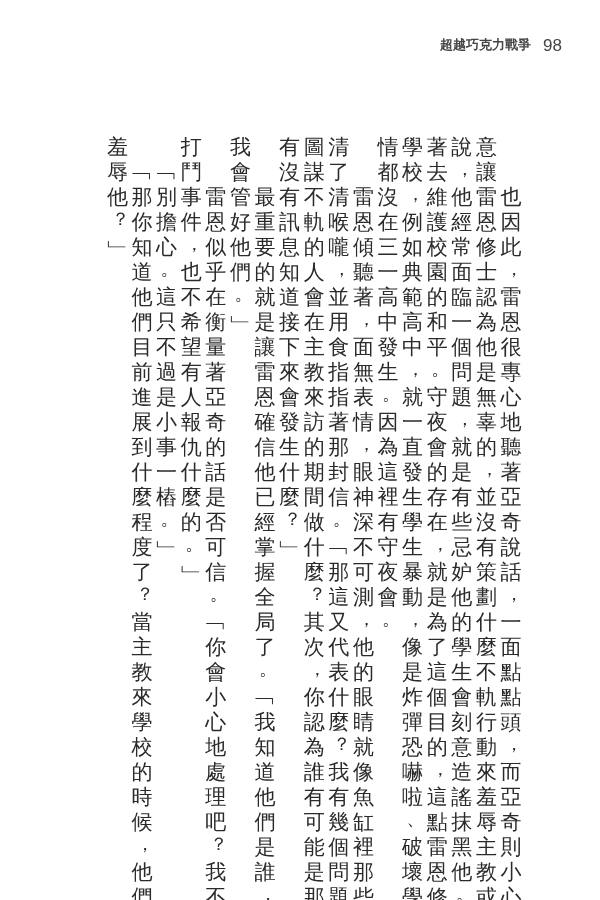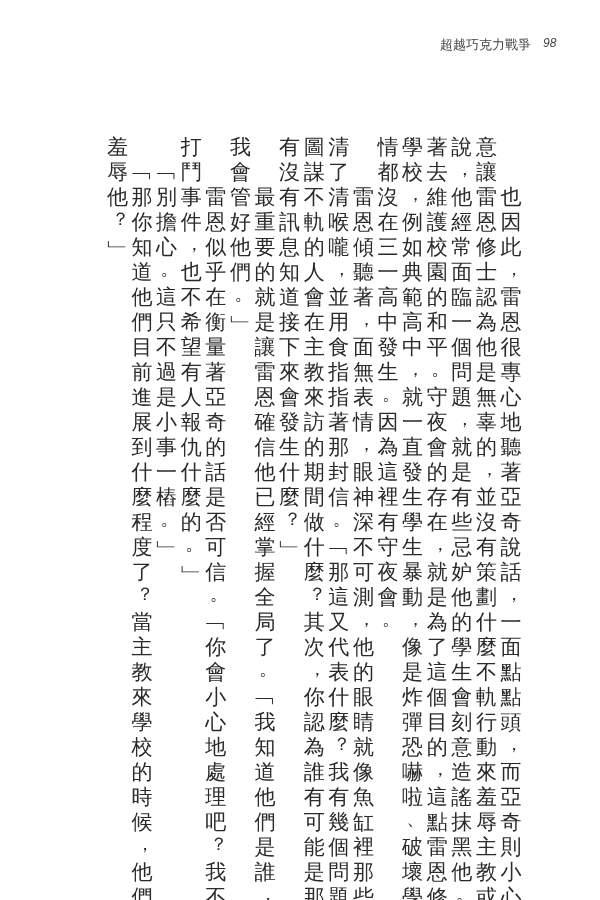--- a/index.html
+++ b/index.html
@@ -1,21 +1,21 @@
 <!DOCTYPE html>
 <html><head>
 <meta charset="utf-8">
 <style>
   html, body { margin: 0; padding: 0; background: #ffffff; }
   body { width: 600px; height: 900px; position: relative; overflow: hidden;
          font-family: "DejaVu Serif", "Liberation Serif", serif; color: #2a2a2a; }
   .header { position: absolute; top: 36px; left: 0; width: 600px; height: 20px; }
-  .book-title { position: absolute; left: 440px; top: 0; font-size: 13px; color: #444; letter-spacing: 0px; }
-  .page-num { position: absolute; left: 543px; top: 0; font-size: 12px; color: #444;
-              font-family: "Liberation Sans", sans-serif; font-style: italic; }
+  .book-title { position: absolute; left: 440px; top: 0; font-size: 13px; color: #444; letter-spacing: 0px; font-weight: bold; }
+  .page-num { position: absolute; left: 543px; top: 0; font-size: 17px; color: #444;
+              font-family: "Liberation Sans", sans-serif; }
   .body-text { position: absolute; top: 135px; left: 0; width: 600px; height: 670px; }
   .col { position: absolute; top: 0; width: 24px; display: flex; flex-direction: column;
          align-items: center; font-size: 21px; line-height: 25px; }
   .col span.ch { display: block; width: 24px; height: 25px; text-align: center; }
   .col span.punct { font-size: 18px; }
 </style>
 </head>
 <body>
 
 <div class="header">

